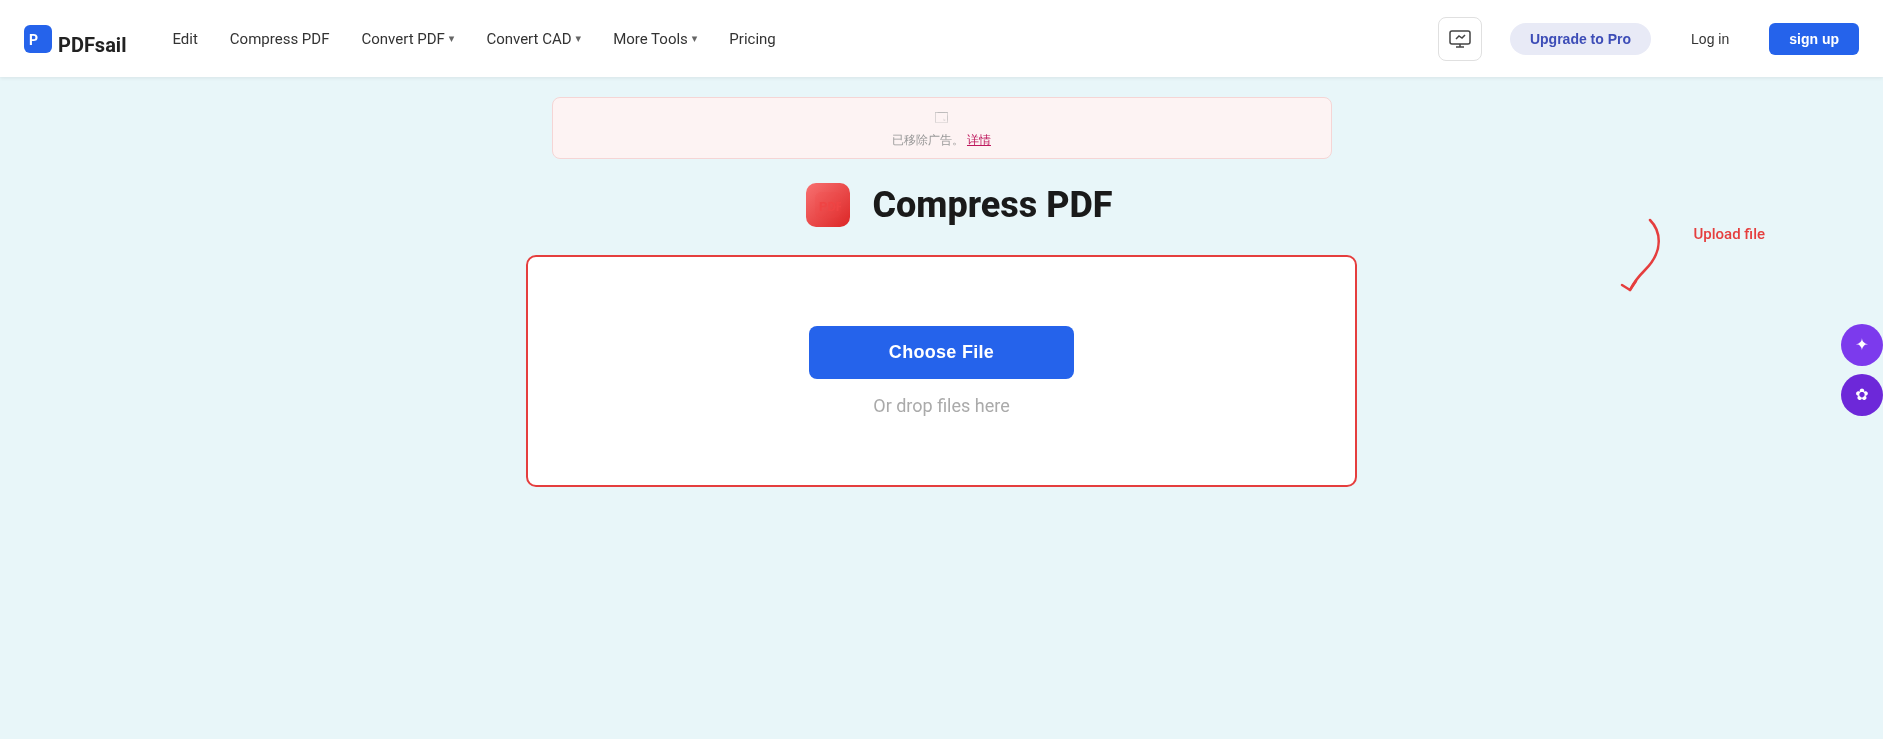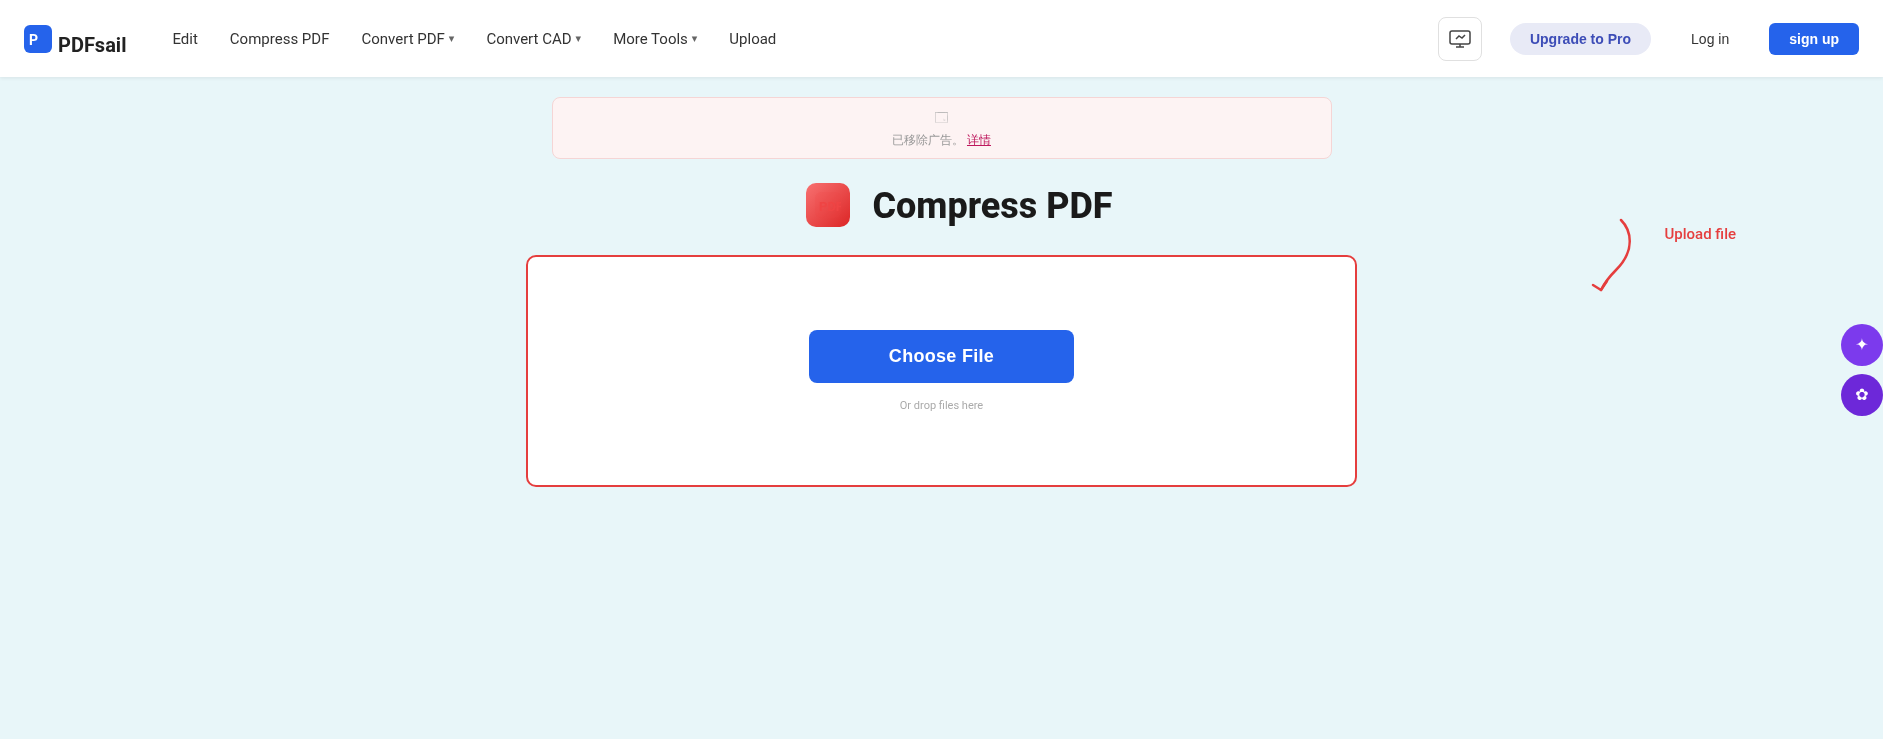--- a/index.html
+++ b/index.html
@@ -144,21 +144,21 @@
 
     
     .title-area {
       display: flex;
       flex-direction: column;
       align-items: center;
       margin-bottom: 20px;
     }
     .title-row {
       display: flex;
-      align-items: flex-end;
+      align-items: center;
       gap: 22px;
       margin-bottom: 8px;
       margin-left: 36px;
     }
     .pdf-icon {
       width: 44px;
       height: 44px;
       background: linear-gradient(135deg, #f87171, #dc2626);
       border-radius: 10px;
       display: flex;
@@ -203,28 +203,28 @@
       color: #fff;
       border: none;
       border-radius: 8px;
       padding: 16px 80px;
       font-size: 18px;
       font-weight: 700;
       cursor: pointer;
       letter-spacing: 0.3px;
     }
     .drop-hint {
-      font-size: 11px;
+      font-size: 18px;
       color: #aaa;
     }
 
     
     .upload-annotation {
       position: absolute;
-      right: 147px;
+      right: 118px;
       top: -40px;
       display: flex;
       align-items: flex-start;
       gap: 24px;
     }
     .annotation-text {
       font-size: 15px;
       color: #e53e3e;
       font-weight: 500;
       margin-top: 10px;
@@ -281,21 +281,21 @@
     </div>
     <div class="nav-item">
       <span>Convert CAD</span>
       <span class="nav-chevron">▾</span>
     </div>
     <div class="nav-item">
       <span>More Tools</span>
       <span class="nav-chevron">▾</span>
     </div>
     <div class="nav-item">
-      <span>Upload</span>
+      <span>Pricing</span>
     </div>
   </div>
 
   <div class="nav-right">
     <div class="monitor-icon-wrap">
       <svg width="22" height="18" viewBox="0 0 22 18" fill="none">
         <rect x="1" y="1" width="20" height="13" rx="2" stroke="#444" stroke-width="1.5" fill="none"></rect>
         <line x1="7" y1="17" x2="15" y2="17" stroke="#444" stroke-width="1.5"></line>
         <line x1="11" y1="14" x2="11" y2="17" stroke="#444" stroke-width="1.5"></line>
         <polyline points="7,9 10,6 13,8 16,5" stroke="#444" stroke-width="1.5" fill="none"></polyline>

